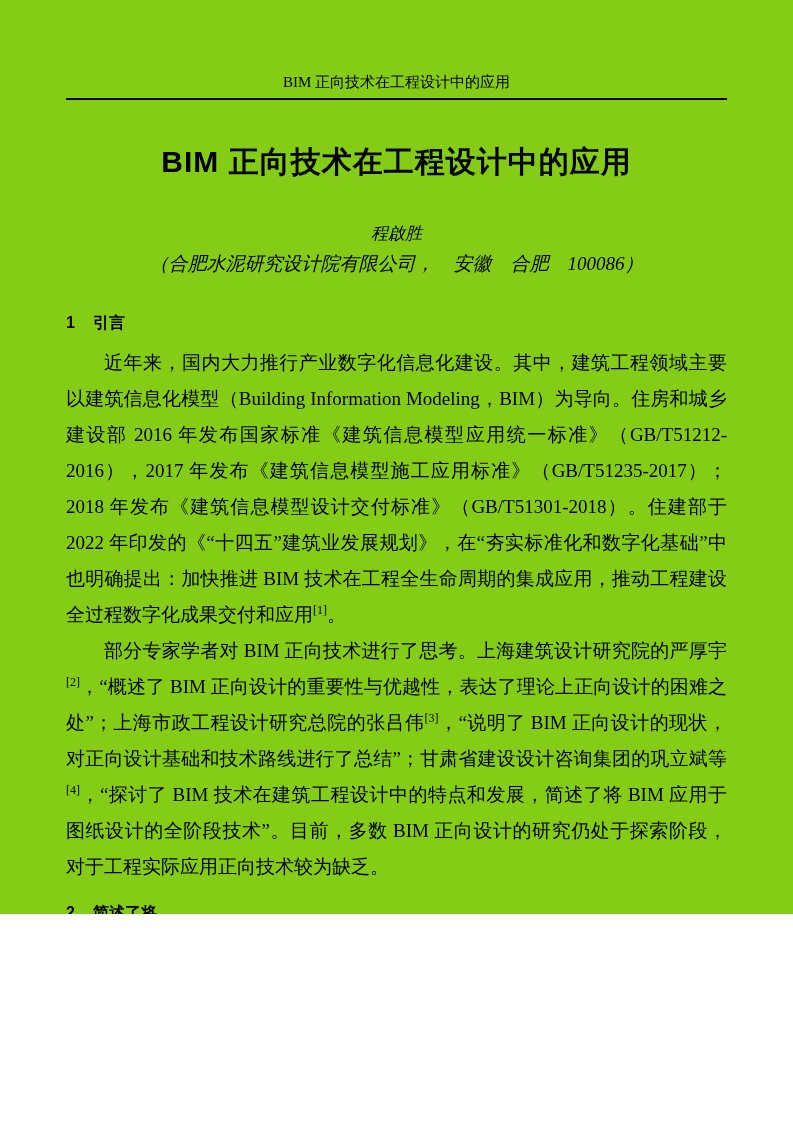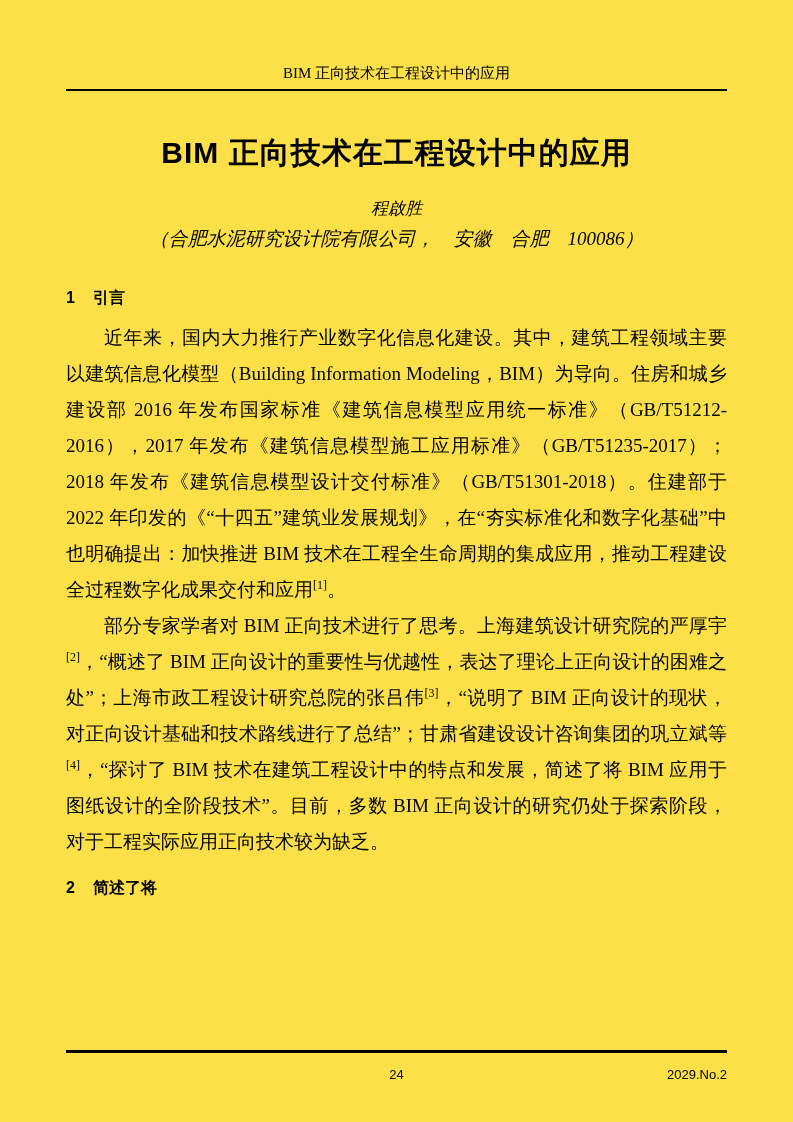--- a/index.html
+++ b/index.html
@@ -1,23 +1,23 @@
 <!DOCTYPE html>
 <html><head>
 <meta charset="utf-8">
 <style>
   html, body { margin: 0; padding: 0; background: #ffffff; }
   .page {
     position: relative;
     width: 793px;
-    height: 1122px;
+    height: 914px;
     margin: 0 auto;
-    background: #fde047;
+    background: #84cc16;
     box-sizing: border-box;
-    padding: 7px 66px;
+    padding: 16px 66px;
     color: #000;
     font-family: "Liberation Serif", "DejaVu Serif", serif;
     overflow: hidden;
   }
   .running-head {
     padding-top: 57px;
     text-align: center;
     font-size: 15px;
     line-height: 18px;
   }
@@ -29,21 +29,21 @@
   .article-title {
     margin: 42px 0 0 0;
     text-align: center;
     font-family: "Liberation Sans", "DejaVu Sans", sans-serif;
     font-weight: 700;
     font-size: 30px;
     line-height: 40px;
     letter-spacing: 1px;
   }
   .author {
-    margin-top: 24px;
+    margin-top: 40px;
     text-align: center;
     font-size: 17px;
     font-style: italic;
   }
   .affiliation {
     margin-top: 6px;
     text-align: center;
     font-size: 19px;
     font-style: italic;
   }

